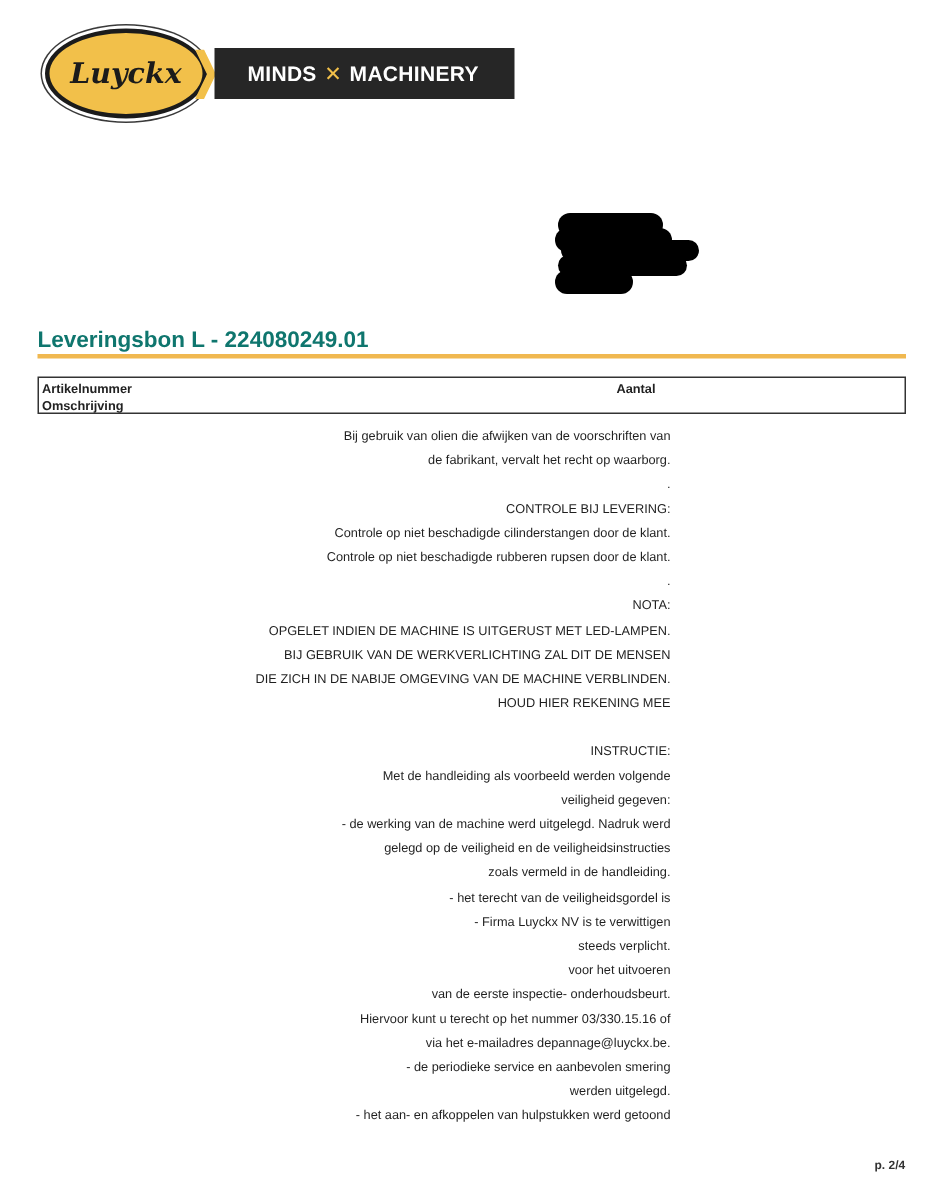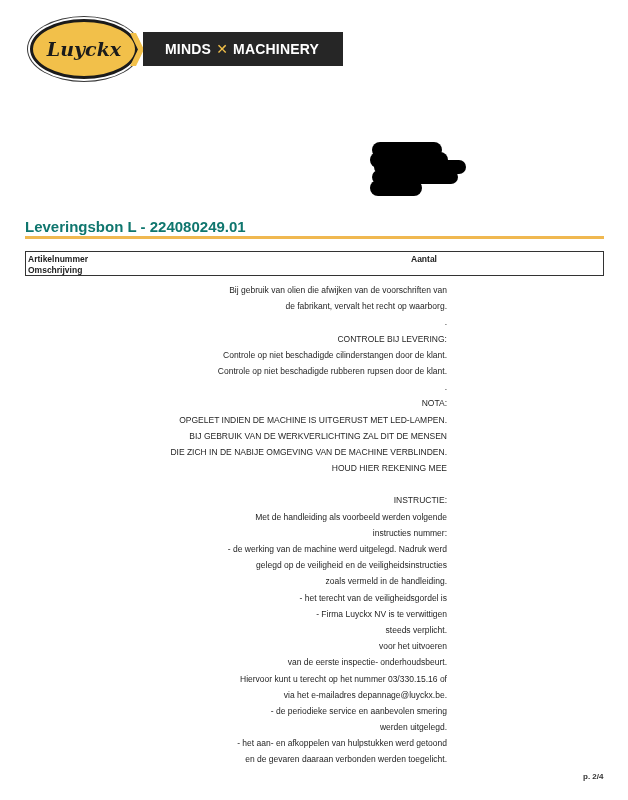--- a/index.html
+++ b/index.html
@@ -108,30 +108,29 @@
   <div class="line">Controle op niet beschadigde rubberen rupsen door de klant.</div>
   <div class="line">.</div>
   <div class="line">NOTA:</div>
   <div class="line">OPGELET INDIEN DE MACHINE IS UITGERUST MET LED-LAMPEN.</div>
   <div class="line">BIJ GEBRUIK VAN DE WERKVERLICHTING ZAL DIT DE MENSEN</div>
   <div class="line">DIE ZICH IN DE NABIJE OMGEVING VAN DE MACHINE VERBLINDEN.</div>
   <div class="line">HOUD HIER REKENING MEE</div>
   <div class="line gap"></div>
   <div class="line">INSTRUCTIE:</div>
   <div class="line">Met de handleiding als voorbeeld werden volgende</div>
-  <div class="line">instructies nummer:</div>
+  <div class="line">veiligheid gegeven:</div>
   <div class="line">- de werking van de machine werd uitgelegd. Nadruk werd</div>
   <div class="line">gelegd op de veiligheid en de veiligheidsinstructies</div>
   <div class="line">zoals vermeld in de handleiding.</div>
   <div class="line">- het terecht van de veiligheidsgordel is</div>
   <div class="line">- Firma Luyckx NV is te verwittigen</div>
   <div class="line">steeds verplicht.</div>
   <div class="line">voor het uitvoeren</div>
   <div class="line">van de eerste inspectie- onderhoudsbeurt.</div>
   <div class="line">Hiervoor kunt u terecht op het nummer 03/330.15.16 of</div>
   <div class="line">via het e-mailadres depannage@luyckx.be.</div>
   <div class="line">- de periodieke service en aanbevolen smering</div>
   <div class="line">werden uitgelegd.</div>
   <div class="line">- het aan- en afkoppelen van hulpstukken werd getoond</div>
-  <div class="line">en de gevaren daaraan verbonden werden toegelicht.</div>
 </div>
 
 <div class="abs page-num">p. 2/4</div>
 
 </body></html>

